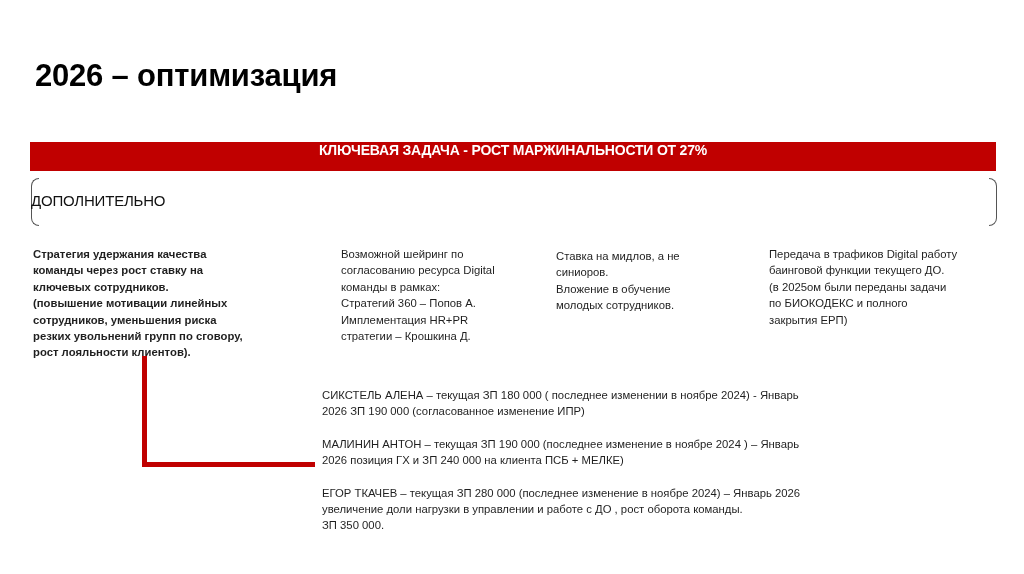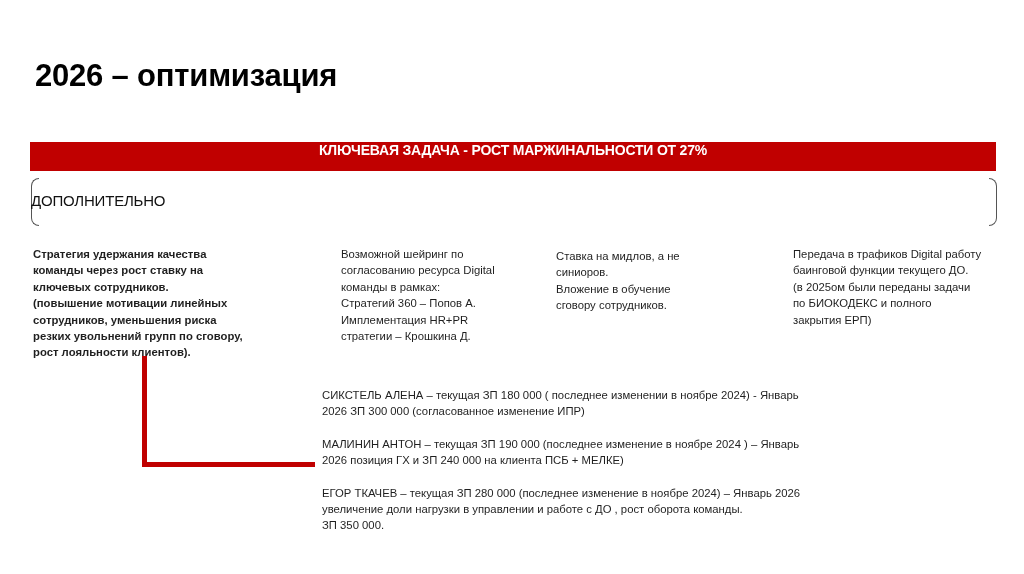--- a/index.html
+++ b/index.html
@@ -33,21 +33,21 @@
     font-size: 15px; color: #111111; letter-spacing: -0.2px;
   }
 
   .col-text {
     position: absolute; font-size: 11.3px; line-height: 16.4px; color: #1f1f1f;
     white-space: pre-line;
   }
   .col-1 { left: 33px;  top: 246px; width: 230px; font-weight: bold; }
   .col-2 { left: 320px; top: 246px; width: 200px; margin-left: 21px; }
   .col-3 { left: 556px; top: 248px; width: 170px; }
-  .col-4 { left: 769px; top: 246px; width: 220px; margin-left: 24px; }
+  .col-4 { left: 769px; top: 246px; width: 220px; }
 
   .connector-v {
     position: absolute; left: 142px; top: 356px; width: 5px; height: 111px;
     background: #c00000;
   }
   .connector-h {
     position: absolute; left: 142px; top: 462px; width: 173px; height: 5px;
     background: #c00000;
   }
 
@@ -81,31 +81,31 @@
 рост лояльности клиентов).</div>
 <div class="col-text col-2">Возможной шейринг по
 согласованию ресурса Digital
 команды в рамках:
 Стратегий 360 – Попов А.
 Имплементация HR+PR
 стратегии – Крошкина Д.</div>
 <div class="col-text col-3">Ставка на мидлов, а не
 синиоров.
 Вложение в обучение
-сговору сотрудников.</div>
+молодых сотрудников.</div>
 <div class="col-text col-4">Передача в трафиков Digital работу
 баинговой функции текущего ДО.
 (в 2025ом были переданы задачи
 по БИОКОДЕКС и полного
 закрытия ЕРП)</div>
 
 <div class="connector-v"></div>
 <div class="connector-h"></div>
 
 <div class="employees">
   <div class="employee">СИКСТЕЛЬ АЛЕНА – текущая ЗП 180 000 ( последнее изменении в ноябре 2024)  - Январь
-2026 ЗП 300 000 (согласованное изменение ИПР)</div>
+2026 ЗП 190 000 (согласованное изменение ИПР)</div>
   <div class="employee">МАЛИНИН АНТОН – текущая ЗП 190 000 (последнее изменение в ноябре 2024 ) – Январь
 2026 позиция ГХ и ЗП 240 000 на клиента ПСБ + МЕЛКЕ)</div>
   <div class="employee">ЕГОР ТКАЧЕВ – текущая ЗП 280 000 (последнее изменение в ноябре 2024) – Январь 2026
 увеличение доли нагрузки в управлении и работе с ДО , рост оборота команды.
 ЗП 350 000.</div>
 </div>
 
 </body></html>

